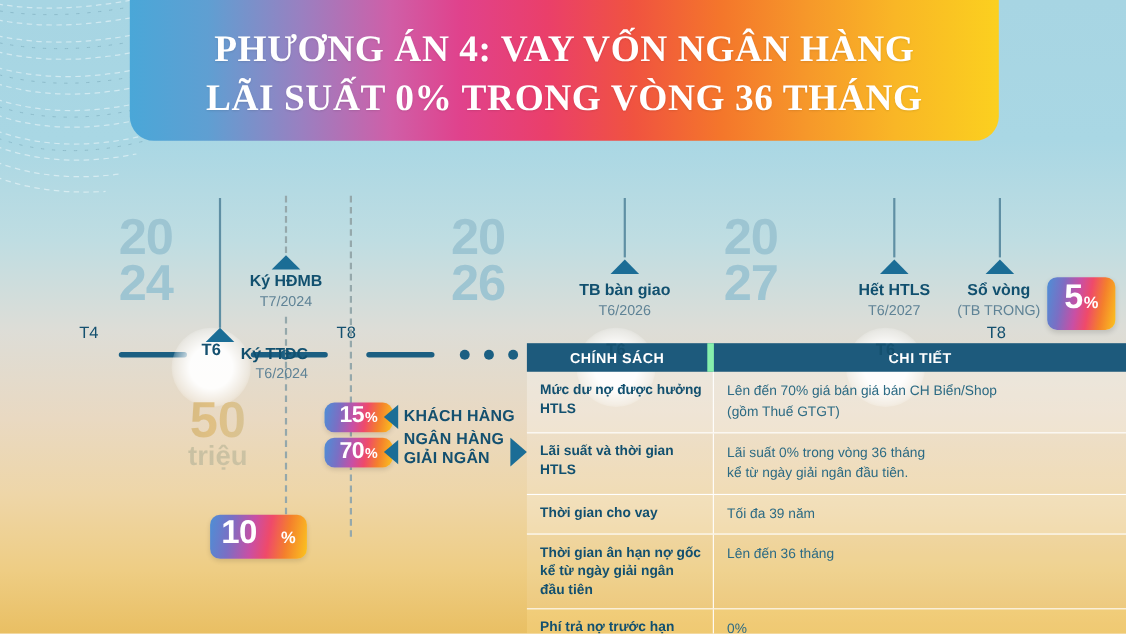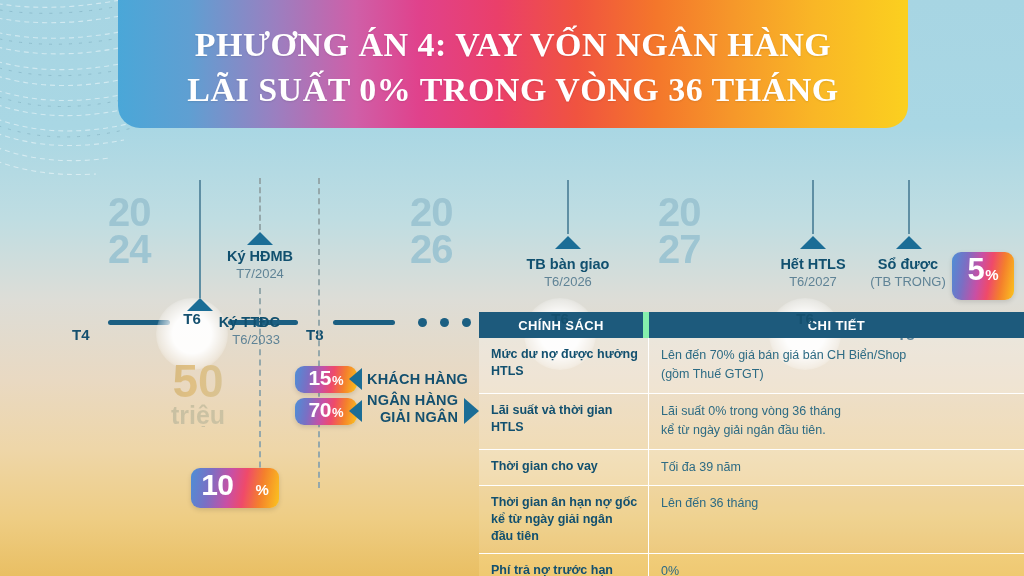--- a/index.html
+++ b/index.html
@@ -49,34 +49,34 @@
   .axis-arrow { position:absolute; top:165px; width:0; height:0;
               border-top:10px solid transparent; border-bottom:10px solid transparent;
               border-left:14px solid #1b5f82; }
 
   .node { position:absolute; top:148px; }
   .node .halo { position:absolute; left:-24px; top:-24px; width:72px; height:72px;
      border-radius:50%;
      background:radial-gradient(circle, rgba(255,255,255,.95) 38%, rgba(255,255,255,.35) 66%, rgba(255,255,255,0) 76%); }
   .node .dot-lbl { position:absolute; left:-22px; top:-12px; width:68px; text-align:center;
      color:#14506f; font-weight:700; font-size:15px; z-index:3; }
-  .tick-lbl { position:absolute; top:178px; color:#14506f; font-weight:700; font-size:15px; }
+  .tick-lbl { position:absolute; top:146px; color:#14506f; font-weight:400; font-size:15px; }
 
   .stem { position:absolute; width:1.6px; background:#5f8fa4; }
   .stem-dash { position:absolute; width:0; border-left:2px dashed #95a8ab; }
 
   .tri { position:absolute; width:0; height:0;
      border-left:13px solid transparent; border-right:13px solid transparent;
      border-bottom:13px solid #1b6d96; }
 
   .ev { position:absolute; text-align:center; width:160px; }
   .ev .ev-name { color:#11506f; font-weight:700; font-size:14.5px; line-height:1.2; white-space:nowrap;}
   .ev .ev-date { color:#5f8396; font-size:13px; margin-top:1px; white-space:nowrap; }
 
-  .year { position:absolute; color:#9cc4d2; font-weight:700; font-size:40px;
+  .year { position:absolute; color:#9cc4d2; font-weight:700; font-size:46px;
      line-height:.92; letter-spacing:-1px; opacity:.95; }
 
   
   .amount { position:absolute; left:138px; top:360px; width:120px; text-align:center; line-height:.95;}
   .amount .big { font-size:46px; font-weight:700;
      background:linear-gradient(90deg,#c9b283,#e0c083 45%,#cfc6a8);
      -webkit-background-clip:text; background-clip:text; color:transparent; }
   .amount .sm { font-size:25px; font-weight:700;
      background:linear-gradient(90deg,#c7bfa2,#cdc3a3);
      -webkit-background-clip:text; background-clip:text; color:transparent; }
@@ -96,21 +96,21 @@
   .pct.huge .num { font-size:31px; }
   .pct.huge .sym { font-size:15px; }
 
   .ltri { position:absolute; width:0; height:0;
      border-top:11px solid transparent; border-bottom:11px solid transparent;
      border-right:13px solid #1b6d96; }
   .rtri { position:absolute; width:0; height:0;
      border-top:13px solid transparent; border-bottom:13px solid transparent;
      border-left:15px solid #1b6d96; }
   .flow-lbl { position:absolute; color:#14506f; font-weight:700; font-size:14.5px;
-     line-height:1.18; white-space:nowrap; text-transform:uppercase; letter-spacing:.2px;text-align:right;}
+     line-height:1.18; white-space:nowrap; text-transform:uppercase; letter-spacing:.2px;}
 
   
   .tbl { position:absolute; left:479px; top:312px; width:545px; }
   .tbl-head { display:flex; background:#1d5a7c; color:#fff; height:26px; }
   .tbl-head > div { display:flex; align-items:center; justify-content:center;
      font-size:13px; font-weight:700; letter-spacing:.4px; }
   .th-1 { width:170px; border-right:6px solid #86efac; }
   .th-2 { flex:1; }
   .trow { display:flex; border-bottom:1px solid #ffffff;
           background:rgba(255,255,255,.12); }
@@ -212,41 +212,41 @@
     <div class="ev-date">T7/2024</div>
   </div>
 
   <div class="stem-dash" style="left:259px;top:140px;height:200px;"></div>
   <div class="stem-dash" style="left:318px;top:30px;height:310px;"></div>
 
   <div class="stem" style="left:199px;top:32px;height:118px;"></div>
   <div class="tri" style="left:187px;top:150px;"></div>
   <div class="ev" style="left:120px;top:166px;text-align:right;">
     <div class="ev-name">Ký TTĐC</div>
-    <div class="ev-date">T6/2033</div>
+    <div class="ev-date">T6/2024</div>
   </div>
 
   <div class="stem" style="left:567px;top:32px;height:54px;"></div>
   <div class="tri" style="left:555px;top:88px;"></div>
   <div class="ev" style="left:488px;top:108px;">
     <div class="ev-name">TB bàn giao</div>
     <div class="ev-date">T6/2026</div>
   </div>
 
   <div class="stem" style="left:812px;top:32px;height:54px;"></div>
   <div class="tri" style="left:800px;top:88px;"></div>
   <div class="ev" style="left:733px;top:108px;">
     <div class="ev-name">Hết HTLS</div>
     <div class="ev-date">T6/2027</div>
   </div>
 
   <div class="stem" style="left:908px;top:32px;height:54px;"></div>
   <div class="tri" style="left:896px;top:88px;"></div>
   <div class="ev" style="left:828px;top:108px;">
-    <div class="ev-name">Sổ được</div>
+    <div class="ev-name">Sổ vòng</div>
     <div class="ev-date">(TB TRONG)</div>
   </div>
 </div>
 
 <div class="pct huge" style="left:952px;top:252px;width:62px;height:48px;">
   <span class="num">5</span>
   <span class="sym">%</span>
 </div>
 
 <div class="amount">

